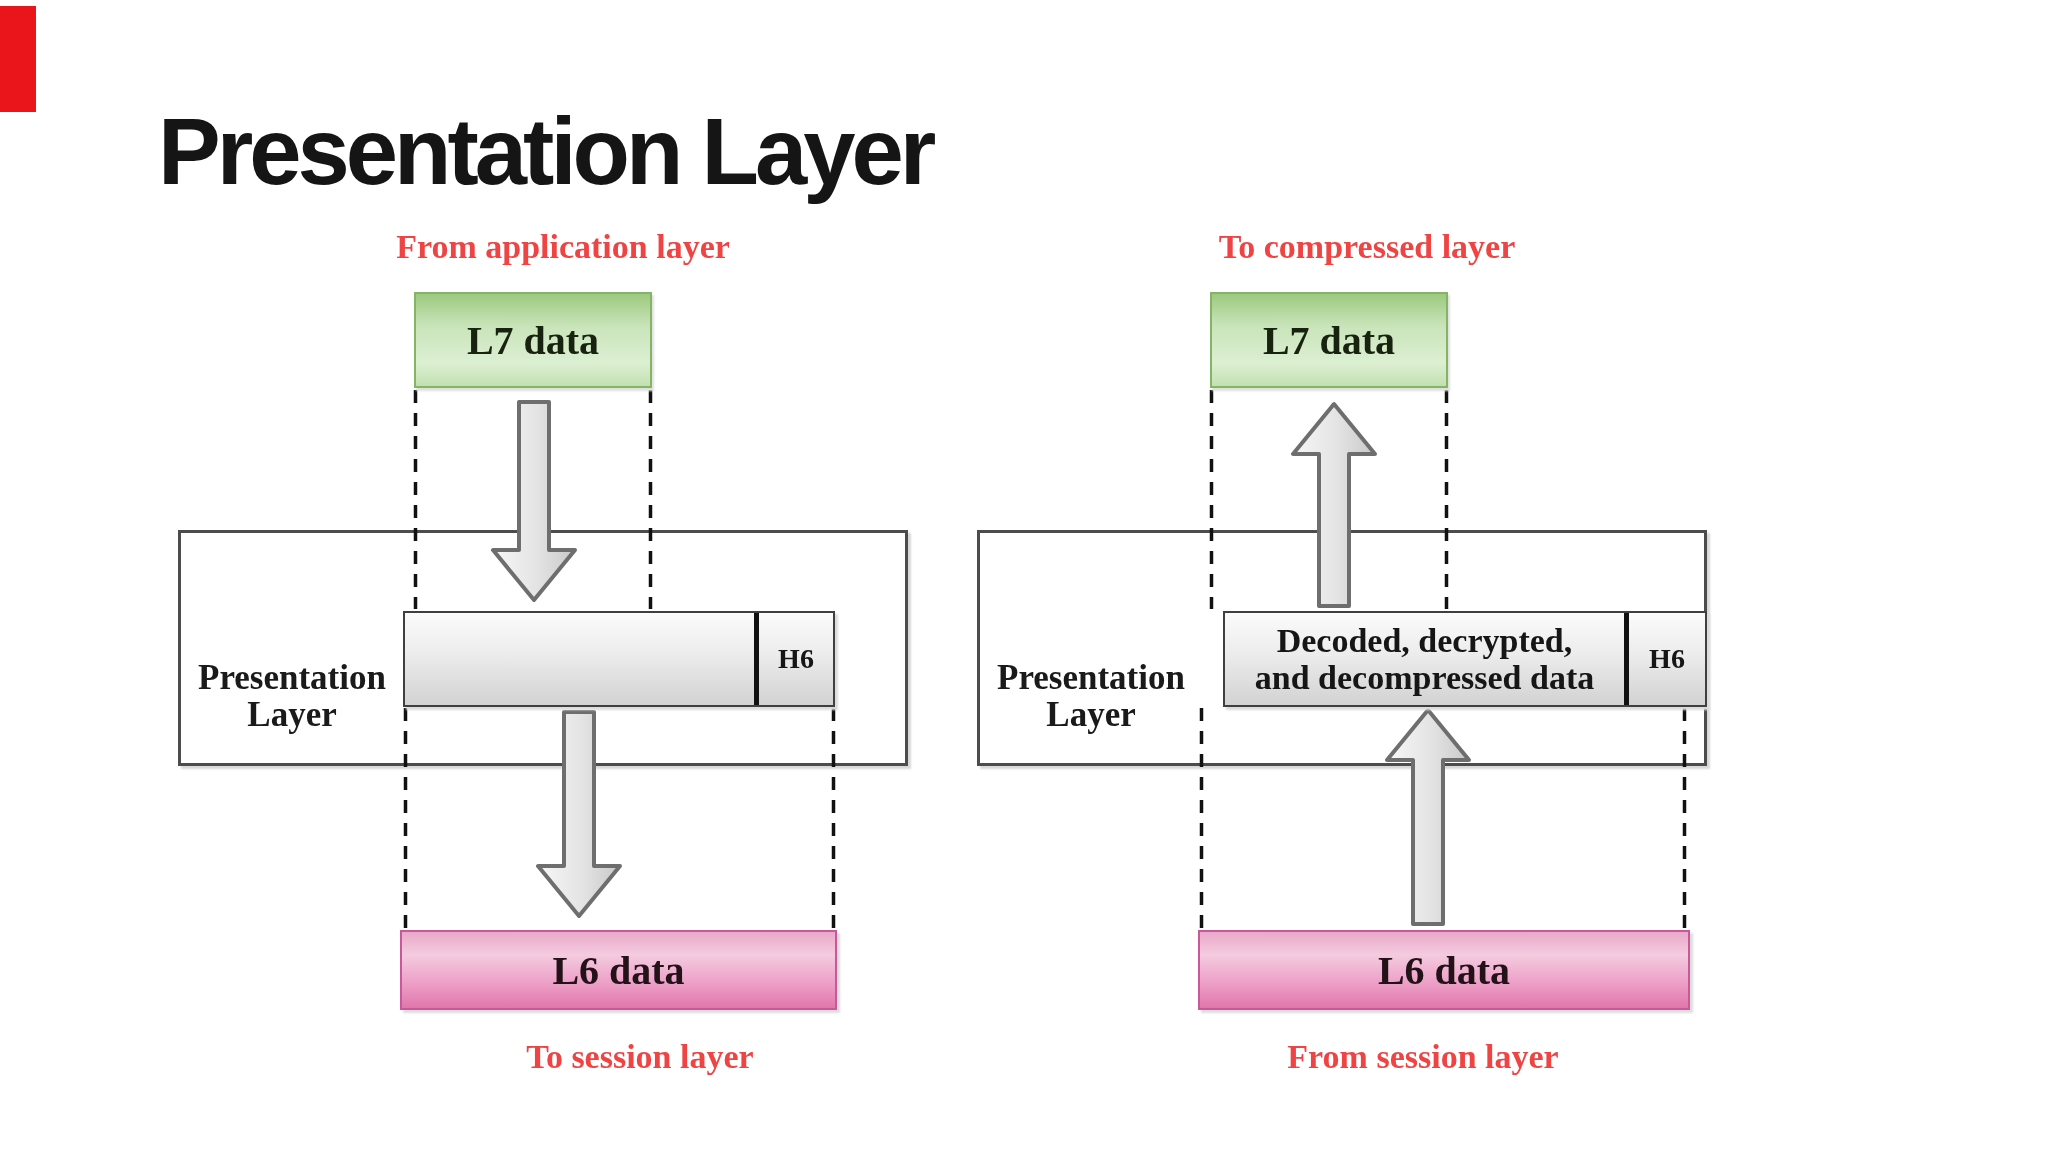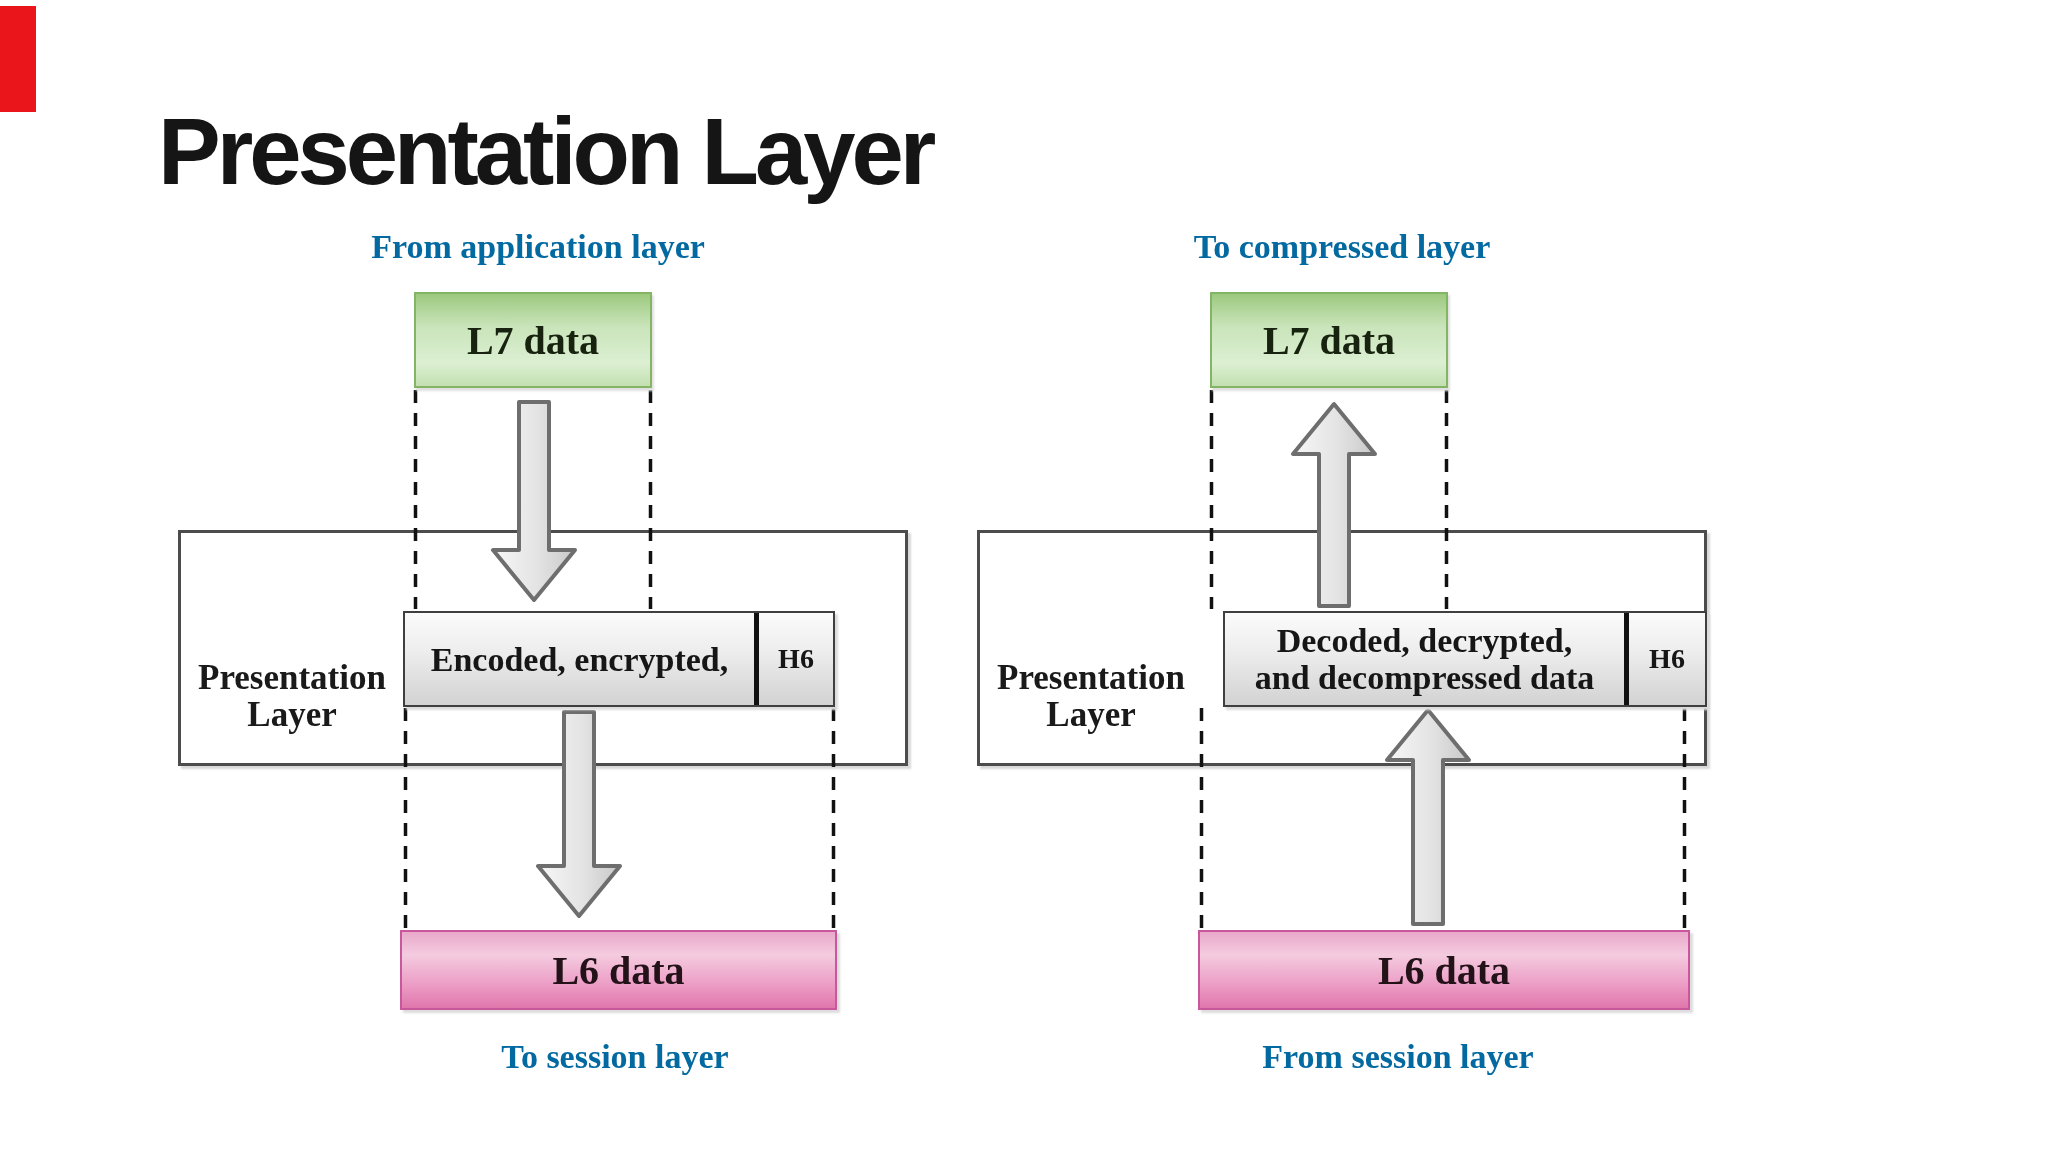--- a/index.html
+++ b/index.html
@@ -15,23 +15,24 @@
     background:#e9151b;
   }
   .slide-title{
     position:absolute;left:158px;top:100px;
     font-family:"Liberation Sans", sans-serif;
     font-weight:600;font-size:94px;letter-spacing:-4px;
     color:#151515;white-space:nowrap;line-height:1.1;
   }
   .lbl{
     position:absolute;
-    font-weight:bold;color:#0369a1;font-size:34px;
+    font-weight:bold;color:#ef4444;font-size:34px;
     white-space:nowrap;transform:translateX(-50%);
     text-align:center;
+    margin-left:25px;
   }
   .outer-box{
     position:absolute;width:730px;height:236px;top:530px;
     background:#ffffff;border:3px solid #4c4c4c;
     box-sizing:border-box;
     box-shadow:3px 3px 2px #d8d8d8;
   }
   .outer-box.left{left:178px;}
   .outer-box.right{left:977px;}
   .svg-overlay{position:absolute;left:0;top:0;width:2048px;height:1152px;}
@@ -119,21 +120,20 @@
 
   <div class="l7-box" style="left:414px;">L7 data</div>
 
   <div class="pres-label" style="left:181px;width:222px;">
     <span class="ln">Presentation</span>
     <span class="ln">Layer</span>
   </div>
 
   <div class="proc-box" style="left:403px;width:432px;">
     <div class="proc-text">
-      <span>Encoded, encrypted,</span>
     </div>
     <div class="proc-divider"></div>
     <div class="h6-cell" style="width:74px;">H6</div>
   </div>
 
   <div class="l6-box" style="left:400px;width:437px;">L6 data</div>
 
   <div class="lbl" style="left:615px;top:1038px;">To session layer</div>
 
   <div class="lbl" style="left:1342px;top:228px;">To compressed layer</div>

